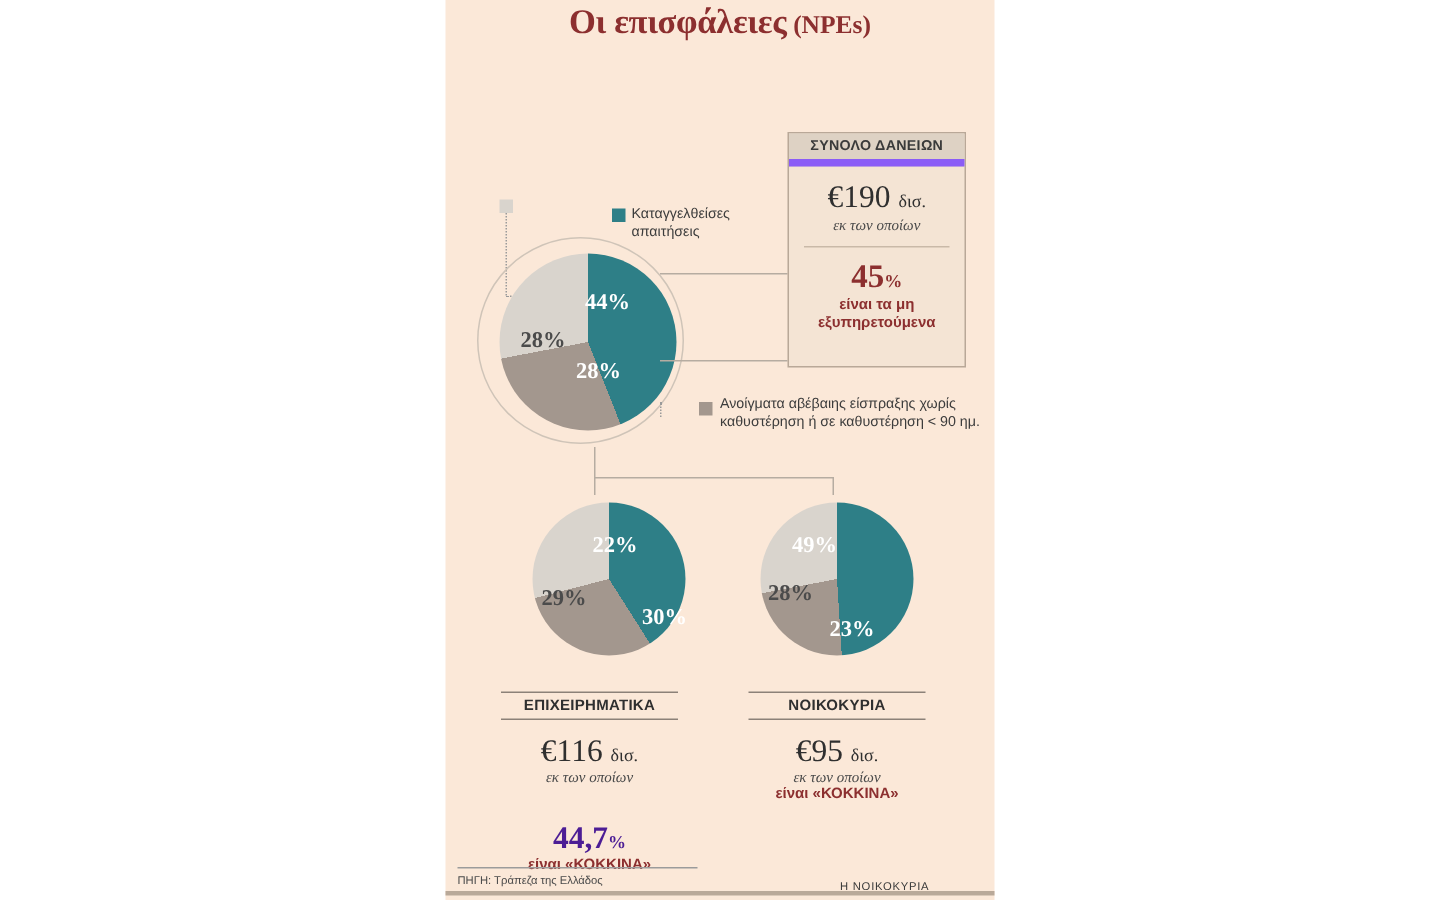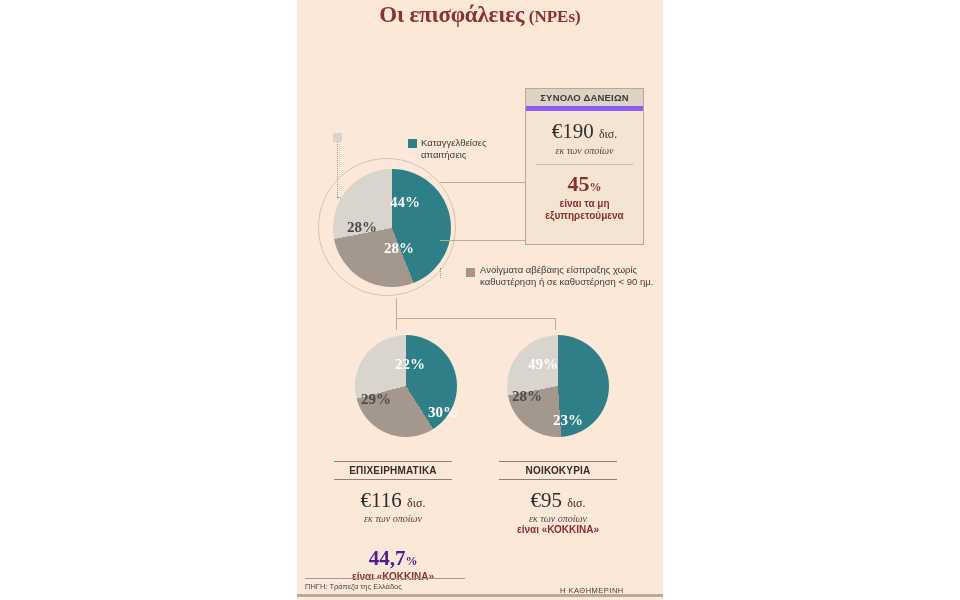--- a/index.html
+++ b/index.html
@@ -322,16 +322,16 @@
     <div class="cat-name">ΝΟΙΚΟΚΥΡΙΑ</div>
     <div class="cat-amount">
       <span>€95</span>
       <span class="unit">δισ.</span>
     </div>
     <div class="cat-ek">εκ των οποίων</div>
     <div class="cat-red-desc">είναι «ΚΟΚΚΙΝΑ»</div>
   </div>
 
   <div class="source">ΠΗΓΗ: Τράπεζα της Ελλάδος</div>
-  <div class="brand">Η ΚΑΘΗΜΕΡΙΝΗ</div>
+  <div class="brand">Η ΝΟΙΚΟΚΥΡΙΑ</div>
   <div class="footrule"></div>
 
 </div>
 
 </body></html>

